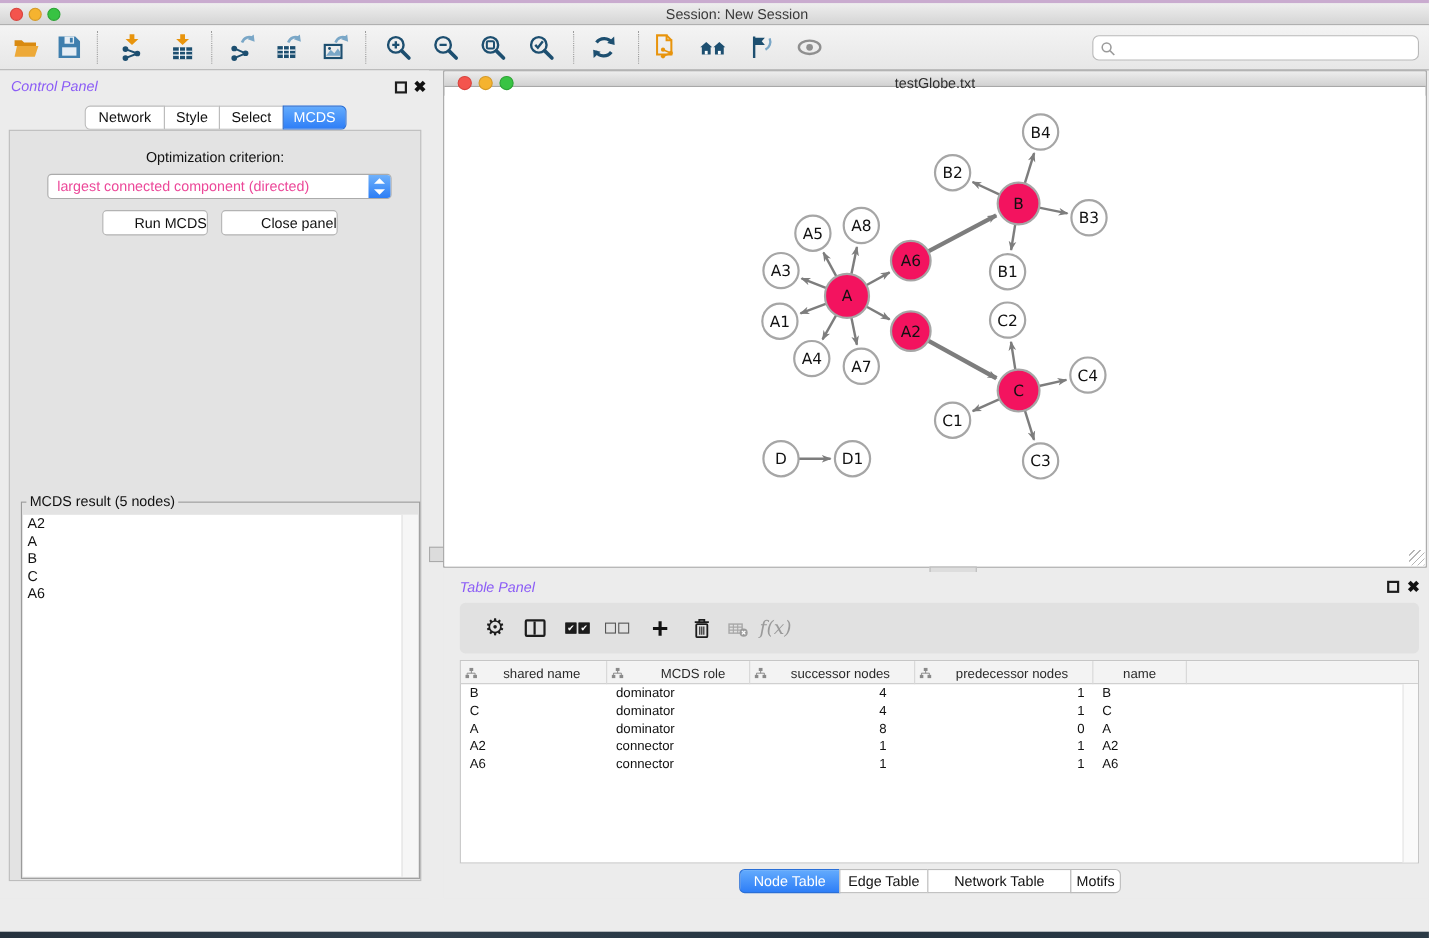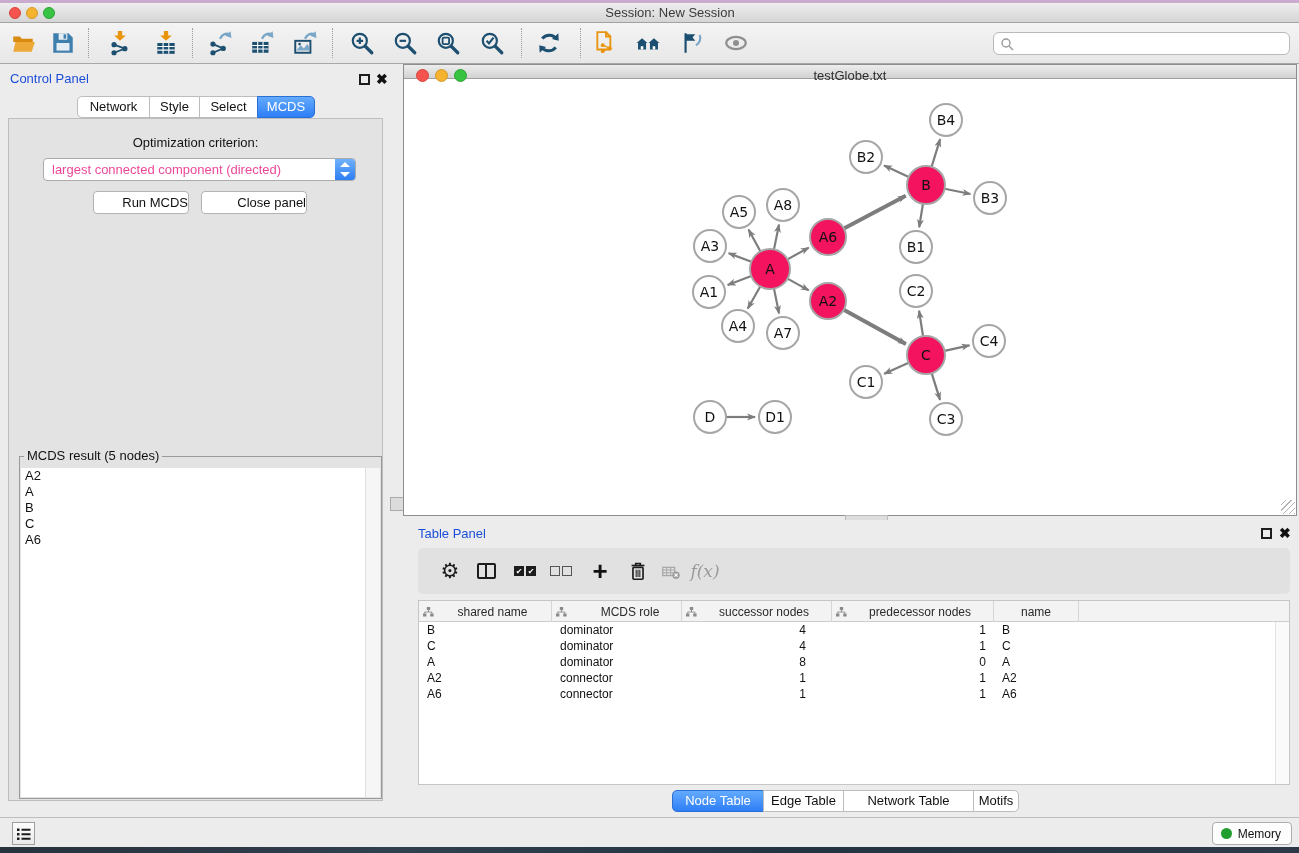--- a/index.html
+++ b/index.html
@@ -20,21 +20,21 @@
   
   .toolbar { left:0; top:23px; width:1299px; height:41px; background:linear-gradient(#f4f4f4,#e7e7e7); border-bottom:1px solid #a8a8a8; }
   .tbtn { position:absolute; top:3px; width:34px; height:34px; display:flex; align-items:center; justify-content:center; }
   .tsep { position:absolute; top:5px; height:30px; border-left:1px dotted #9c9c9c; }
   .search-box { position:absolute; left:993px; top:9px; width:297px; height:23px; background:#fff; border:1px solid #b9b9b9; border-radius:6px; }
   .search-box svg { position:absolute; left:6px; top:4px; }
   .search-box input { position:absolute; left:24px; top:1px; width:265px; height:19px; border:none; outline:none; font-family:"Liberation Sans",sans-serif; font-size:13px; background:transparent; }
 
   
   .control-panel { left:0; top:64px; width:390px; height:753px; background:#ececec; }
-  .panel-title { position:absolute; left:10px; top:7px; color:#1d4ed8; }
+  .panel-title { position:absolute; left:10px; top:7px; color:#8b5cf6;font-style:italic; }
   .float-ic { position:absolute; width:11px; height:11px; border:2px solid #1d1d1d; background:transparent; }
   .close-ic { position:absolute; font-weight:bold; font-size:14px; color:#111; line-height:14px; }
   .seg { display:flex; position:absolute; height:22px; }
   .seg .tab { height:22px; line-height:20px; text-align:center; background:#fff; border:1px solid #bcbcbc; margin-left:-1px; color:#111; }
   .seg .tab:first-child { border-radius:5px 0 0 5px; margin-left:0; }
   .seg .tab:last-child { border-radius:0 5px 5px 0; }
   .seg .tab.active { background:linear-gradient(#63abfd,#2e7ef7); border-color:#2a6fd6; color:#fff; }
   .cp-body { position:absolute; left:8px; top:54px; width:375px; height:683px; background:#e3e3e3; border:1px solid #bdbdbd; }
   .opt-label { position:absolute; left:0; top:16px; width:100%; text-align:center; color:#111; }
   .dropdown { position:absolute; left:34px; top:39px; width:313px; height:23px; background:#fff; border:1px solid #ababab; border-radius:4px; }
@@ -534,29 +534,15 @@
       <div class="tbl-scroll"></div>
     </div>
     <div class="seg" style="left:269px; top:270px;" id="tp-tabs">
         <div class="tab active" style="width: 92px;">Node Table</div>
         <div class="tab" style="width: 81px;">Edge Table</div>
         <div class="tab" style="width: 131px;">Network Table</div>
         <div class="tab" style="width: 46px;">Motifs</div>
       </div>
   </div>
 
-  <div class="abs status-bar">
-    <span class="list-btn">
-      <svg class="ic" width="16" height="16" viewBox="0 0 16 16">
-          <rect x="1" y="2.5" width="2.5" height="2.5" fill="#1c1c1c"></rect>
-          <rect x="1" y="7" width="2.5" height="2.5" fill="#1c1c1c"></rect>
-          <rect x="1" y="11.5" width="2.5" height="2.5" fill="#1c1c1c"></rect>
-          <path d="M5.5 3.7h9M5.5 8.2h9M5.5 12.7h9" stroke="#1c1c1c" stroke-width="2"></path>
-        </svg>
-      </span>
-    <span class="mem-btn">
-      <span class="mem-dot"></span>
-      <span class="mem-lbl">Memory</span>
-    </span>
-  </div>
 
   <div class="abs desktop-strip"></div>
 </div>
 
 </body></html>

